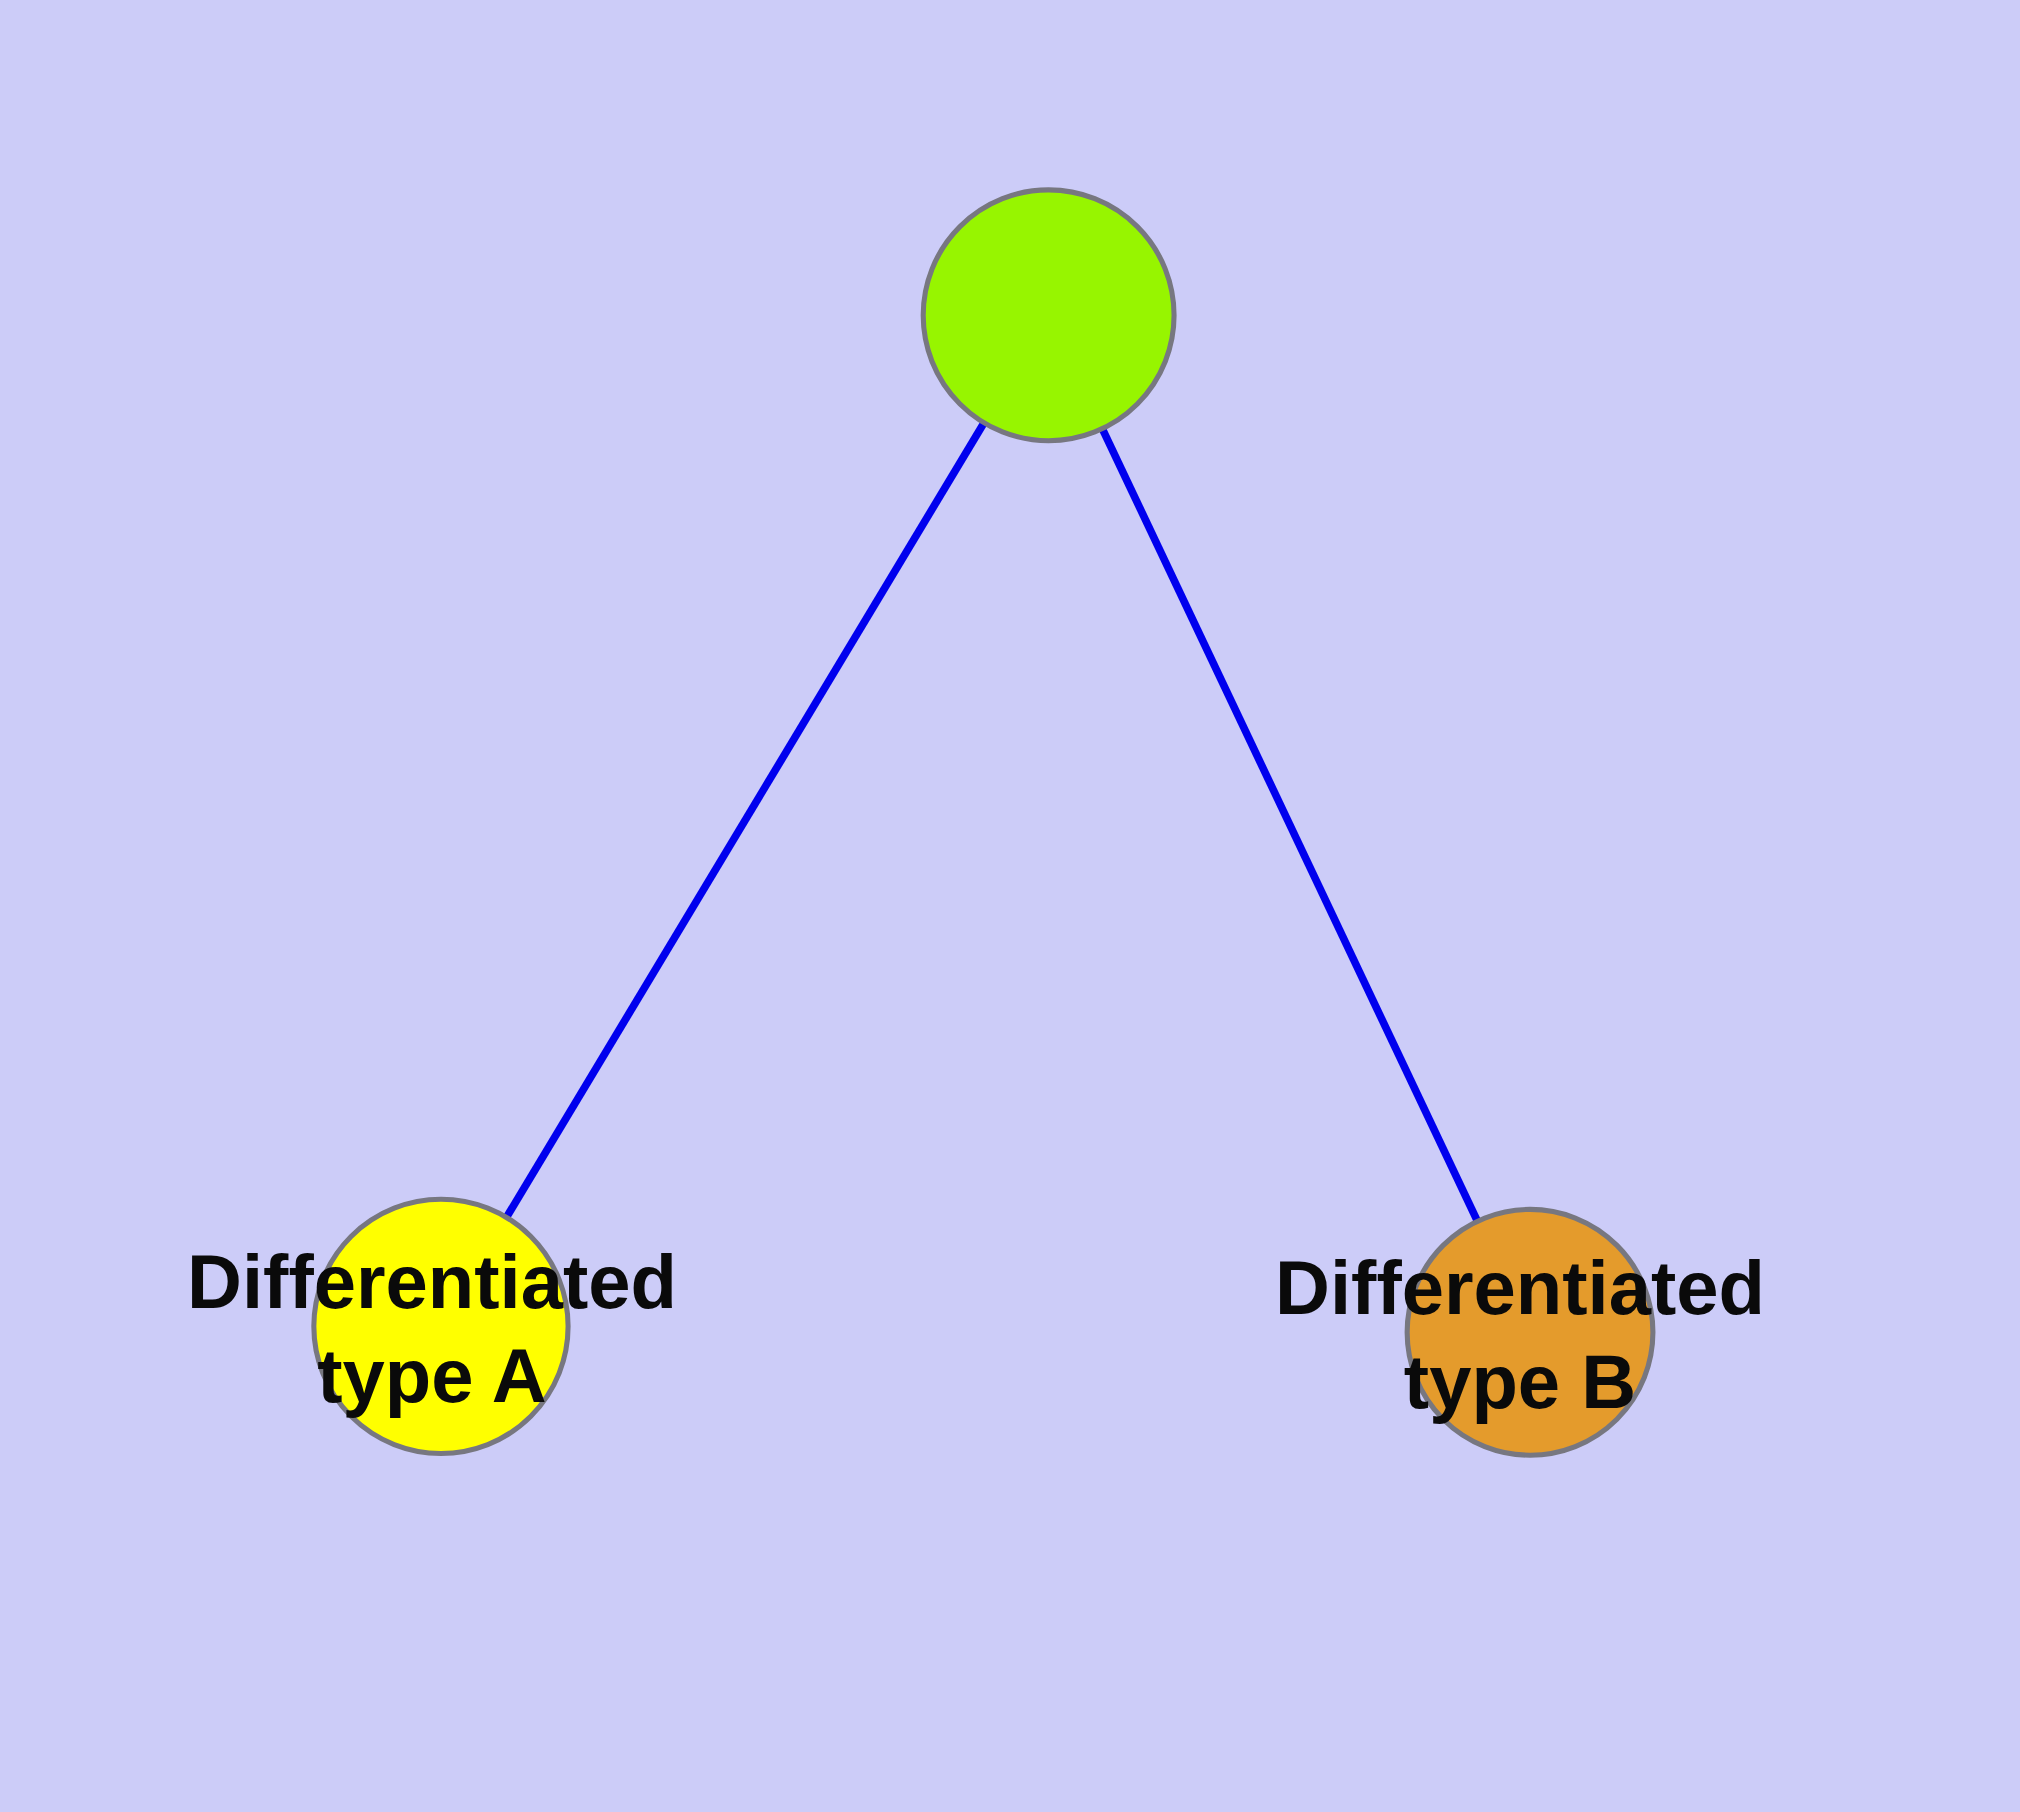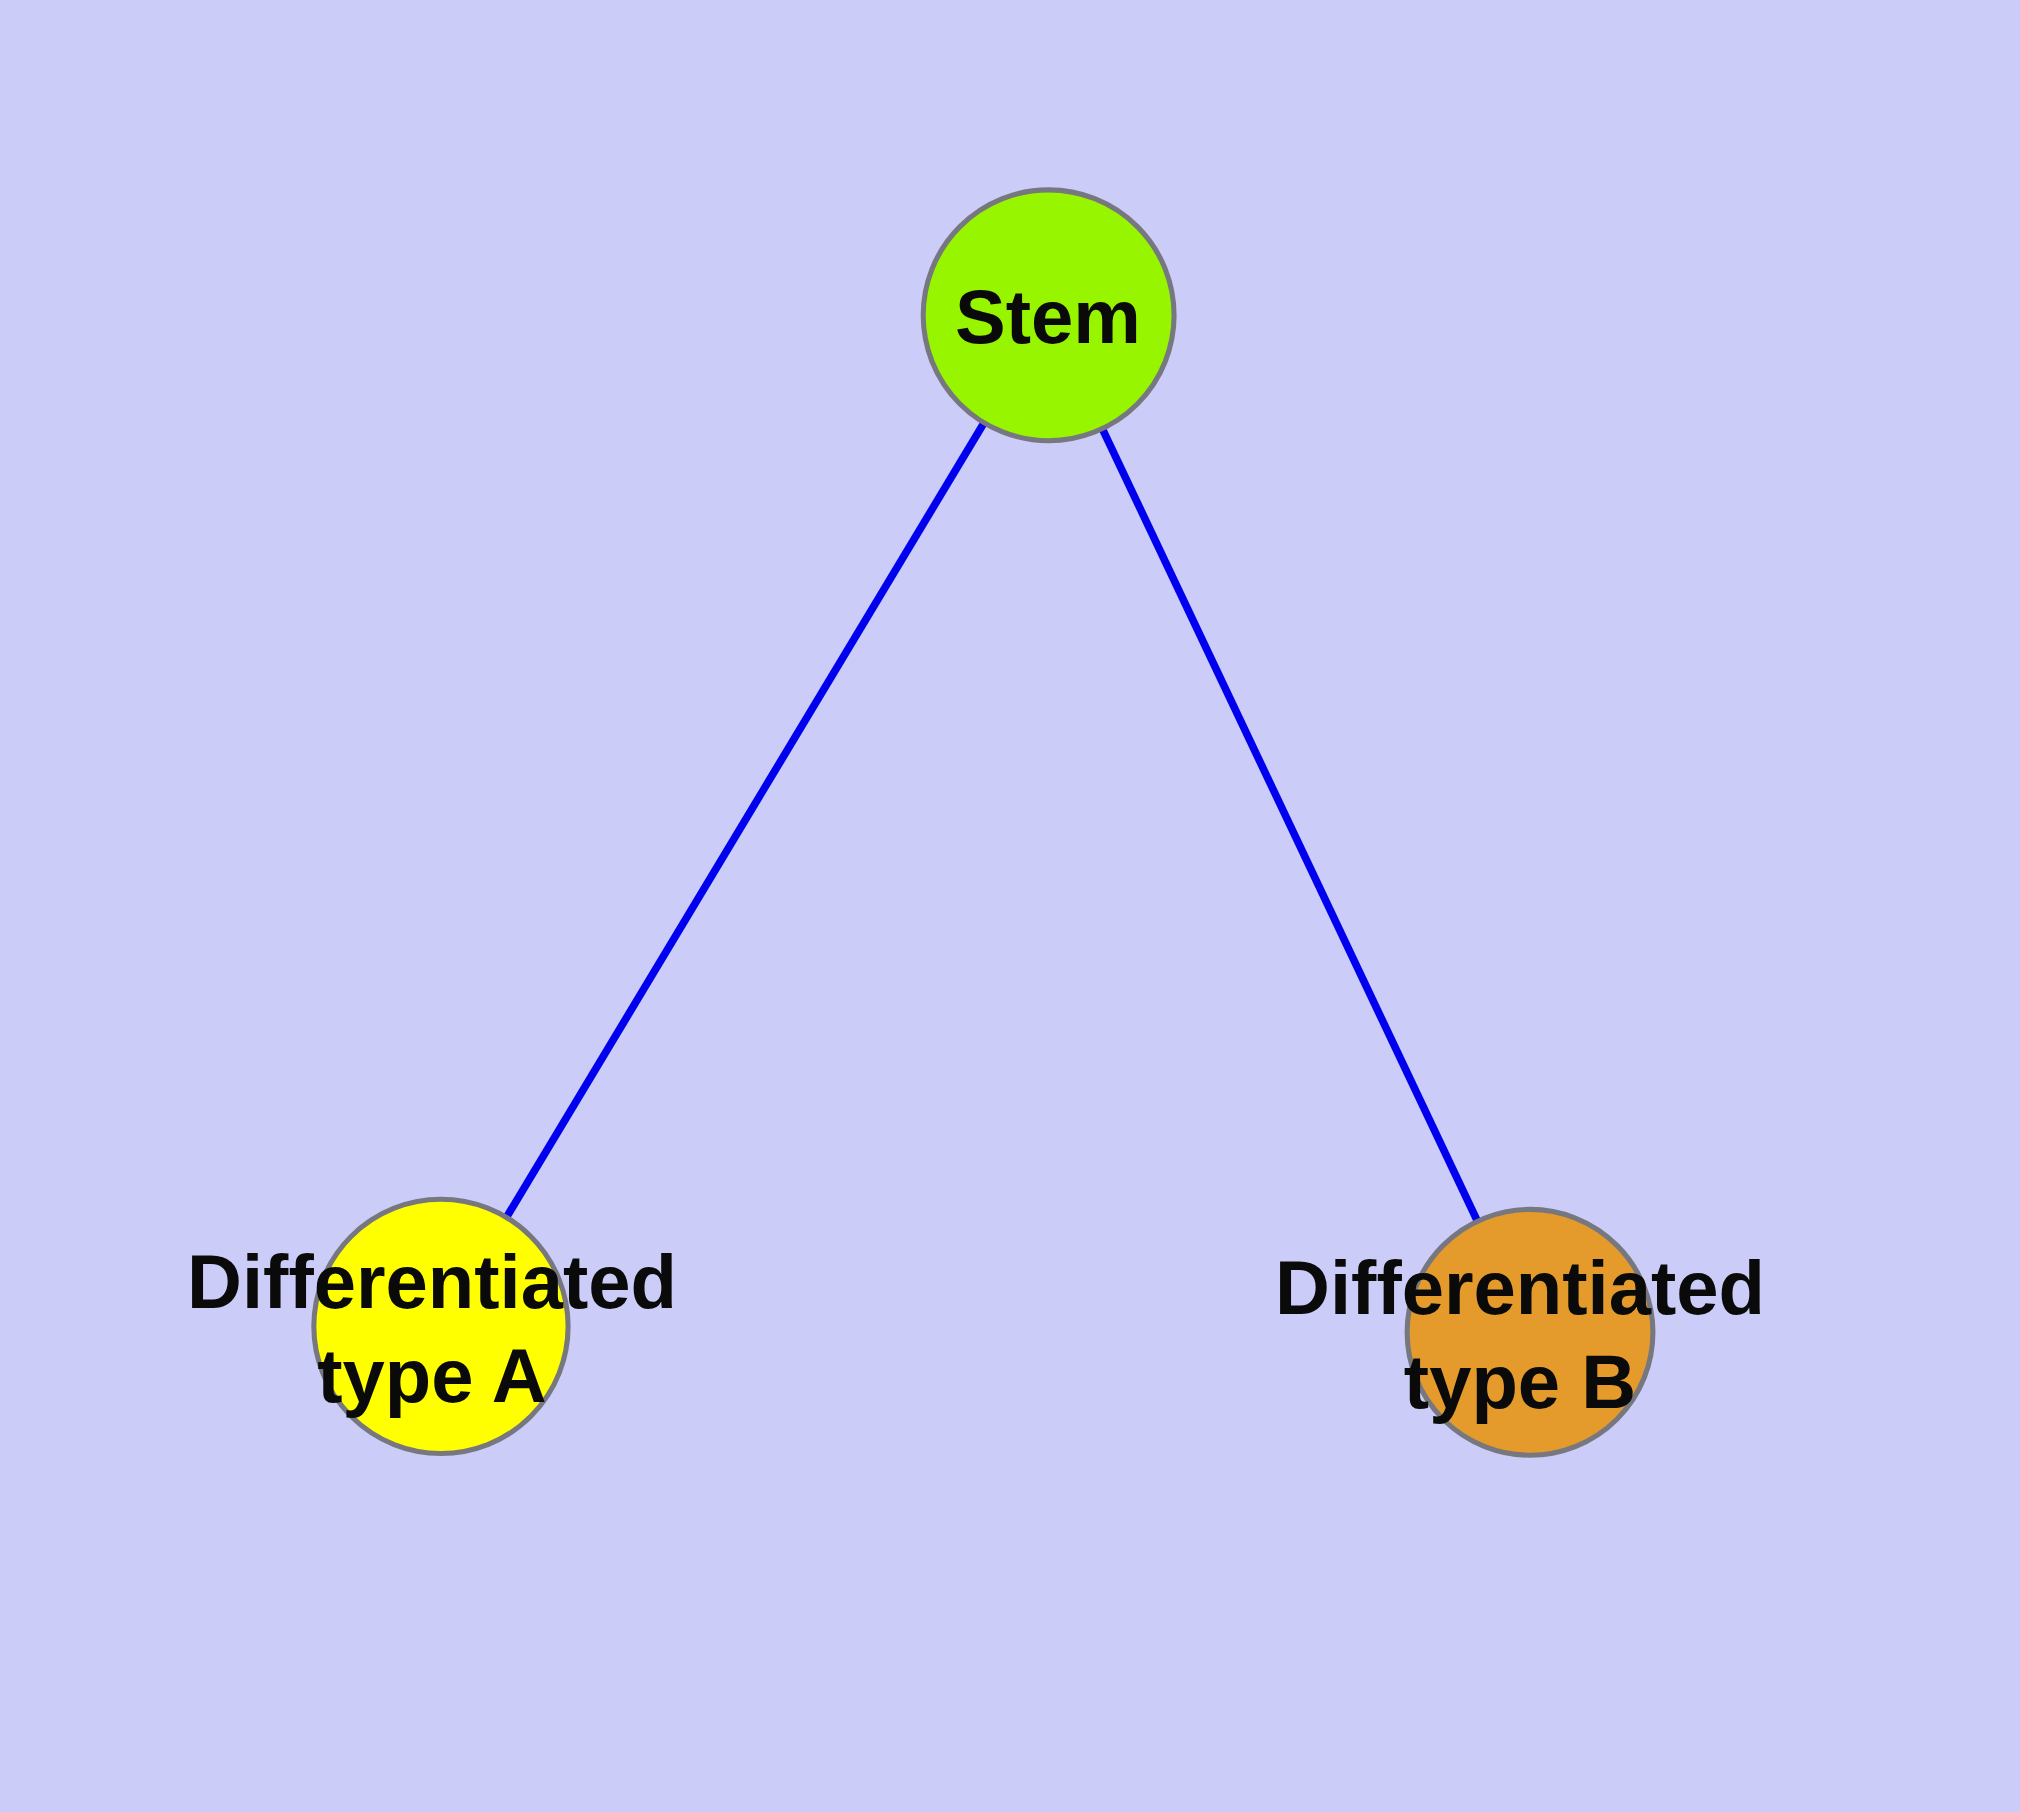--- a/index.html
+++ b/index.html
@@ -54,21 +54,20 @@
 
     <line x1="1237" y1="372" x2="1805" y2="1572" stroke="#0000ee"></line>
 
     <circle cx="1237" cy="372" r="148" fill="#97f500"></circle>
 
     <circle cx="520" cy="1565" r="150" fill="#ffff00"></circle>
 
     <circle cx="1805" cy="1572" r="145" fill="#e49b2c"></circle>
   </svg>
 
-  <div class="node-label" id="label-stem">Stem</div>
 
   <div class="node-label" id="label-a">Differentiated
 type A</div>
 
   <div class="node-label" id="label-b">Differentiated
 type B</div>
 
 </div>
 
 

